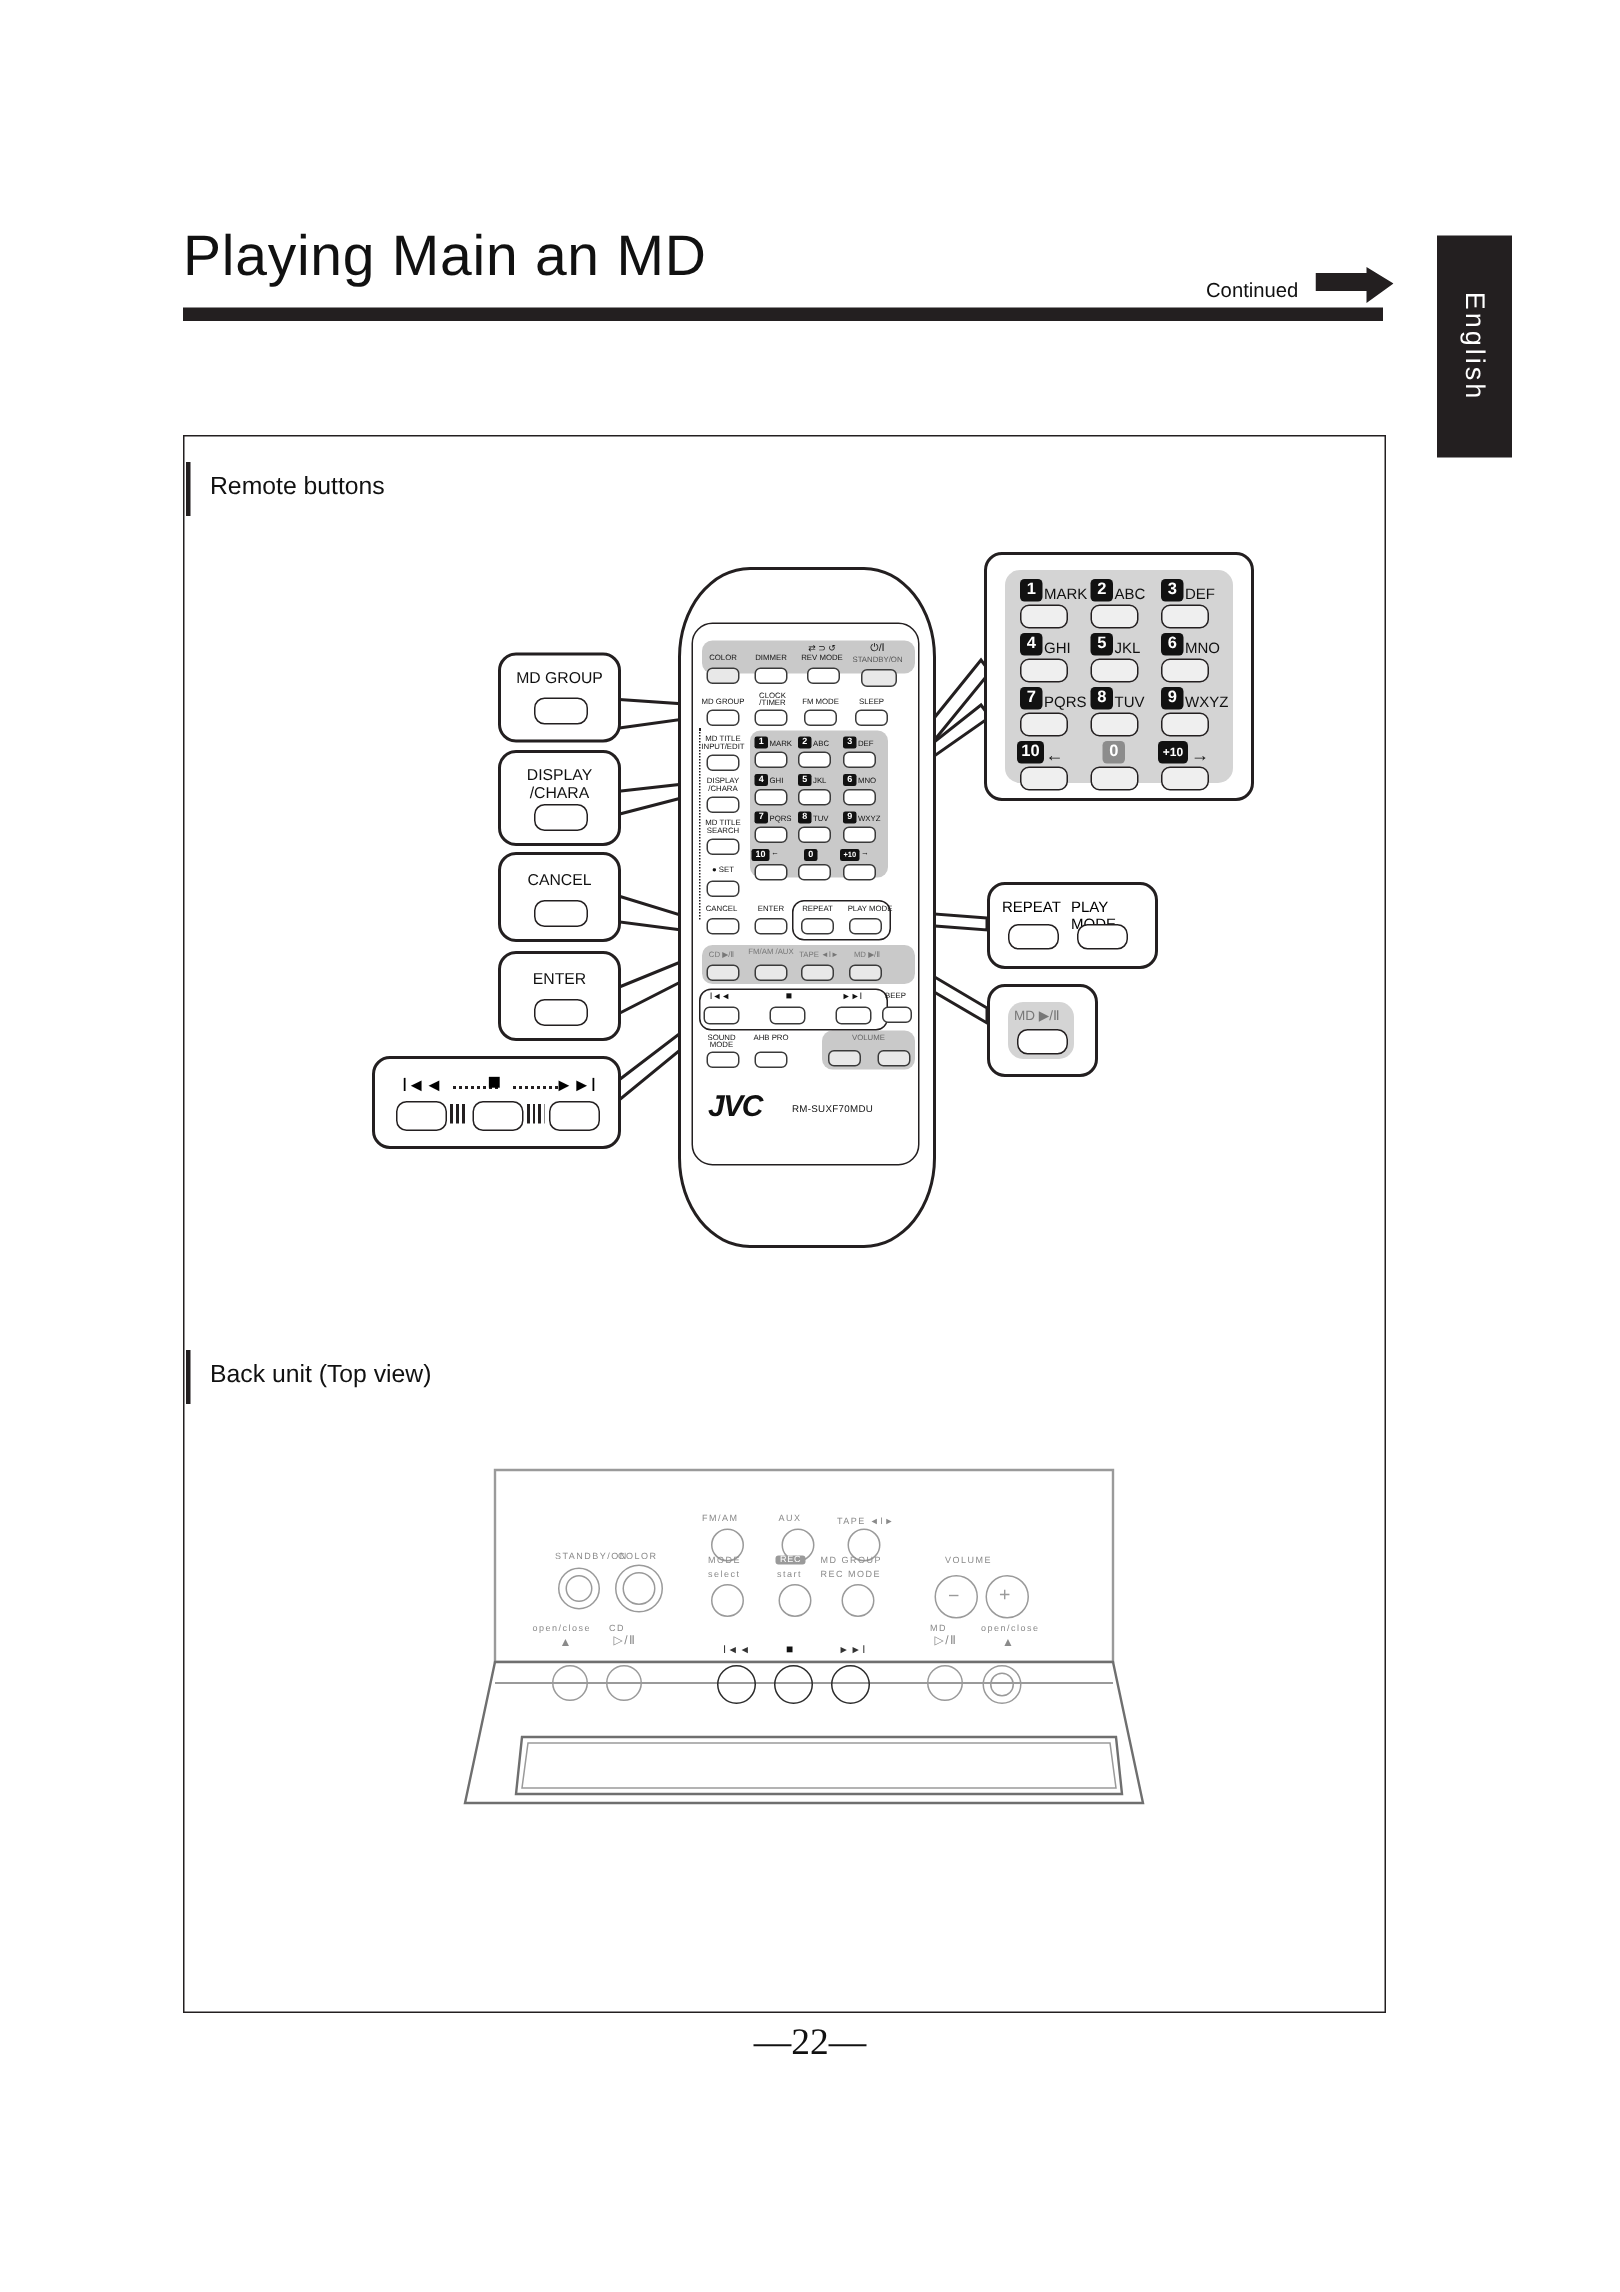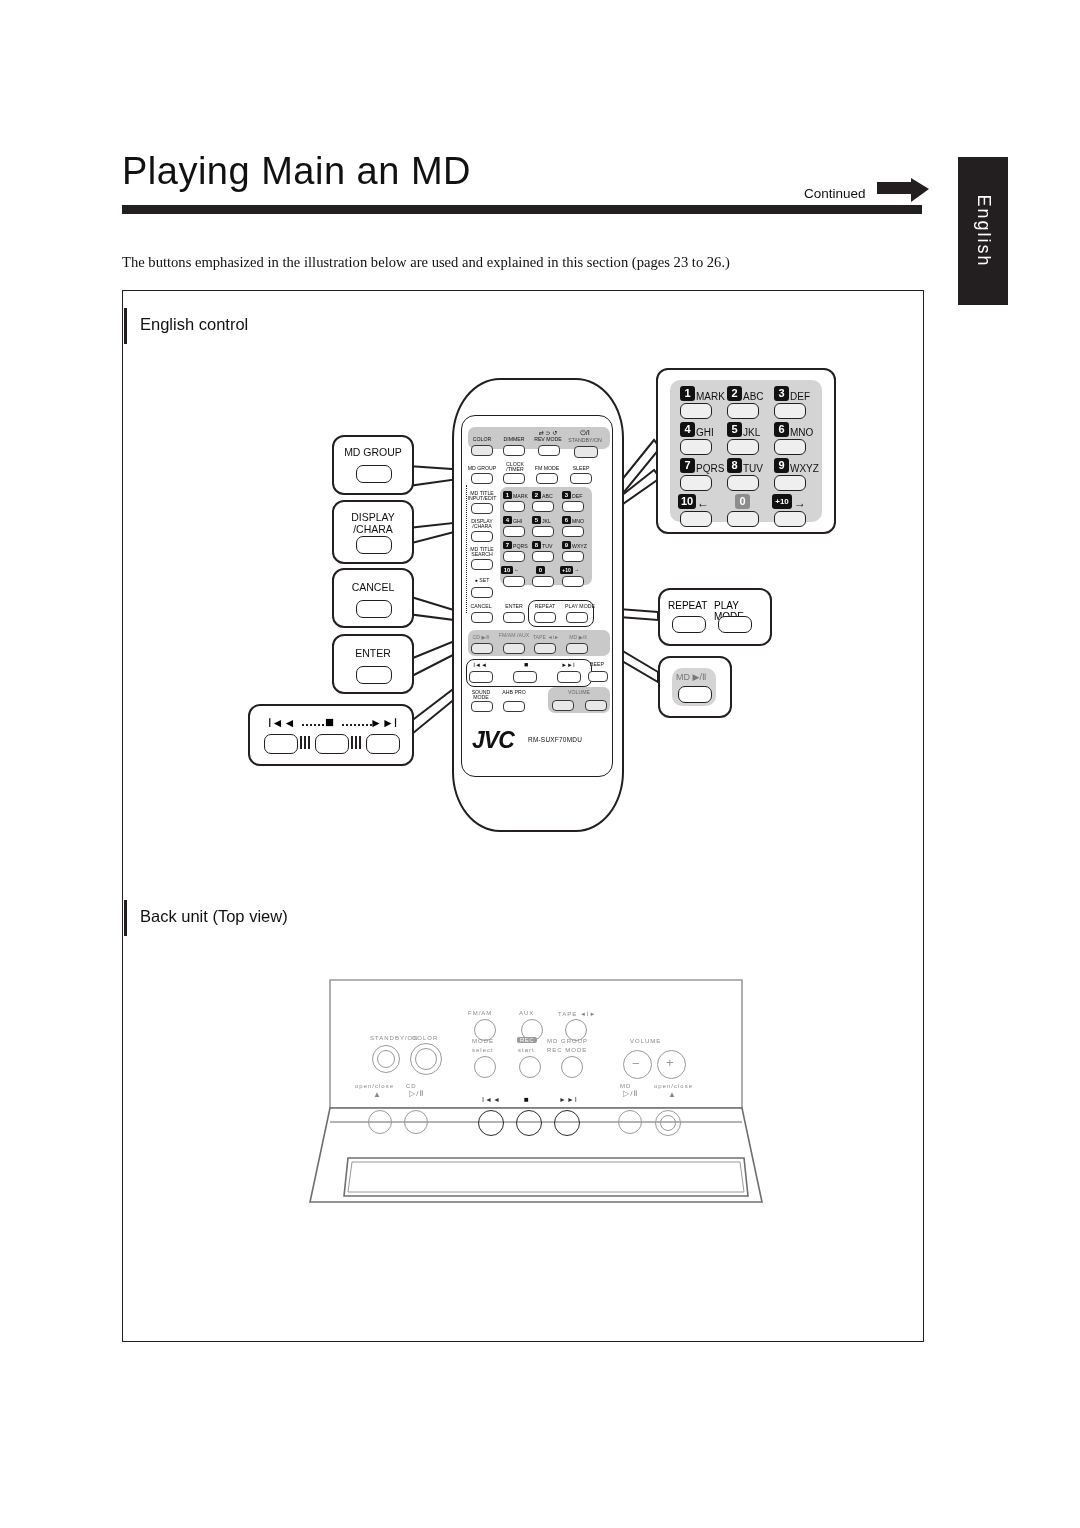--- a/index.html
+++ b/index.html
@@ -99,51 +99,50 @@
   .rbtn{position:absolute;border:1.2px solid #3a3a3a;border-radius:4px;background:#fff;}
   .rbtn.sh{background:#e8e8e8;}
   .rlbl{position:absolute;font-size:5.2px;color:#111;line-height:1.05;text-align:center;}
   .rshade{position:absolute;background:#c9c9c9;border-radius:7px;}
   .rnum{
     position:absolute;background:#111;color:#fff;font-size:6px;font-weight:bold;
     text-align:center;line-height:8px;border-radius:1.5px;
   }
   .dotline{position:absolute;border-left:1.4px dotted #231f20;}
   .jvc{
-    position:absolute;font-size:23px;font-weight:bold;font-style:italic;
+    position:absolute;font-size:20px;font-weight:bold;font-style:italic;
     letter-spacing:-1px;color:#111;font-family:"Liberation Sans",sans-serif;
   }
   .model{position:absolute;font-size:6.5px;color:#111;letter-spacing:0.2px;}
 
   
   .mu-lbl{position:absolute;font-size:6px;color:#8a8a8a;letter-spacing:1px;white-space:nowrap;}
   .mu-knob{position:absolute;border:1.6px solid #9a9a9a;border-radius:50%;}
   .mu-knob.dark{border-color:#2b2b2b;}
 </style>
 </head>
 <body>
 
 <div class="page">
 
   <div class="title">Playing Main an MD</div>
   <div class="continued">Continued</div>
   <svg class="cont-arrow" viewBox="0 0 52 24">
     <polygon points="0,4 34,4 34,0 52,11 34,24 34,16 0,16" fill="#231f20"></polygon>
   </svg>
   <div class="rule"></div>
-  <div class="intro">The buttons emphasized in the illustration below are used and explained in this section (pages 23 to 26.)</div>
 
   <div class="lang-tab">
     <span>English</span>
   </div>
 
   <div class="frame"></div>
 
   <div class="sec-bar" style="left:124px;top:308px;height:36px;"></div>
-  <div class="sec-label" style="left:140px;top:315px;">English control</div>
+  <div class="sec-label" style="left:140px;top:315px;">Remote buttons</div>
 
   <div class="sec-bar" style="left:124px;top:900px;height:36px;"></div>
   <div class="sec-label" style="left:140px;top:907px;">Back unit (Top view)</div>
 
   <svg class="fig" width="1080" height="1528" style="pointer-events:none;">
 
     <path d="M408 466 L466 470 L466 478 L408 486 Z" fill="#fff" stroke="#231f20" stroke-width="2"></path>
     <path d="M408 528 L462 522 L462 530 L408 544 Z" fill="#fff" stroke="#231f20" stroke-width="2"></path>
     <path d="M408 596 L470 615 L470 622 L408 614 Z" fill="#fff" stroke="#231f20" stroke-width="2"></path>
     <path d="M408 660 L496 624 L498 632 L408 678 Z" fill="#fff" stroke="#231f20" stroke-width="2"></path>
@@ -436,14 +435,15 @@
   <div class="mu-knob dark" style="left:554px;top:1110px;width:24px;height:24px;"></div>
 
   <div class="mu-lbl" style="left:620px;top:1083px;">MD</div>
   <div class="mu-lbl" style="left:654px;top:1083px;">open/close</div>
   <div class="mu-lbl" style="left:623px;top:1089px;font-size:8px;">▷/Ⅱ</div>
   <div class="mu-lbl" style="left:668px;top:1090px;font-size:8px;">▲</div>
   <div class="mu-knob" style="left:618px;top:1110px;width:22px;height:22px;"></div>
   <div class="mu-knob" style="left:655px;top:1110px;width:24px;height:24px;"></div>
   <div class="mu-knob" style="left:660px;top:1115px;width:14px;height:14px;"></div>
 
+  <div class="pageno">—22—</div>
 
 </div>
 
 </body></html>

